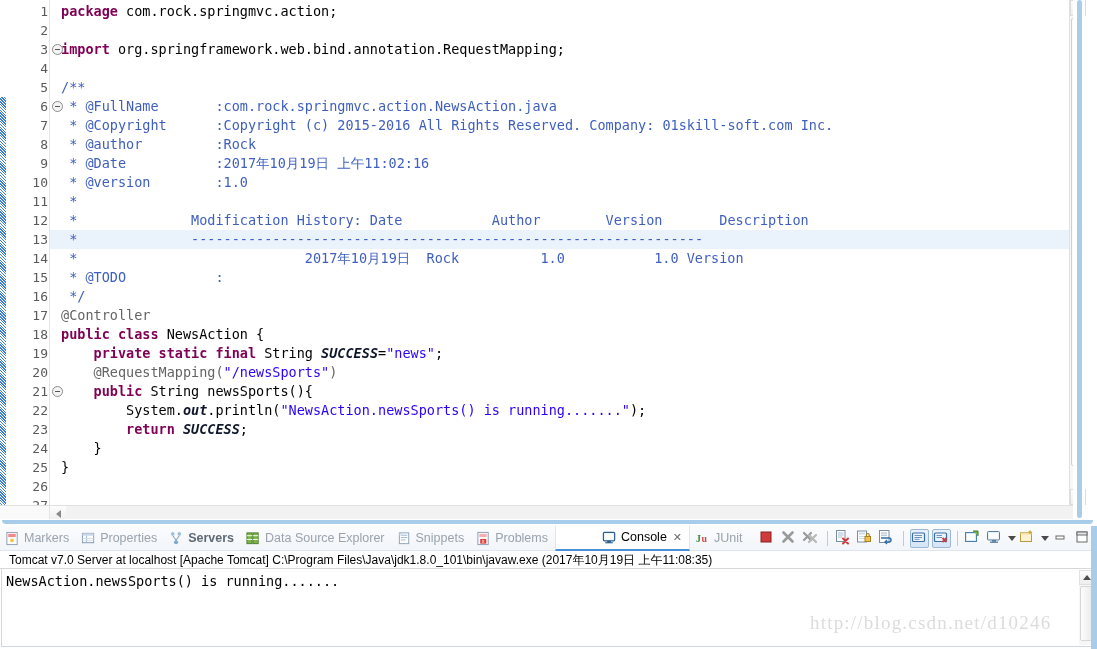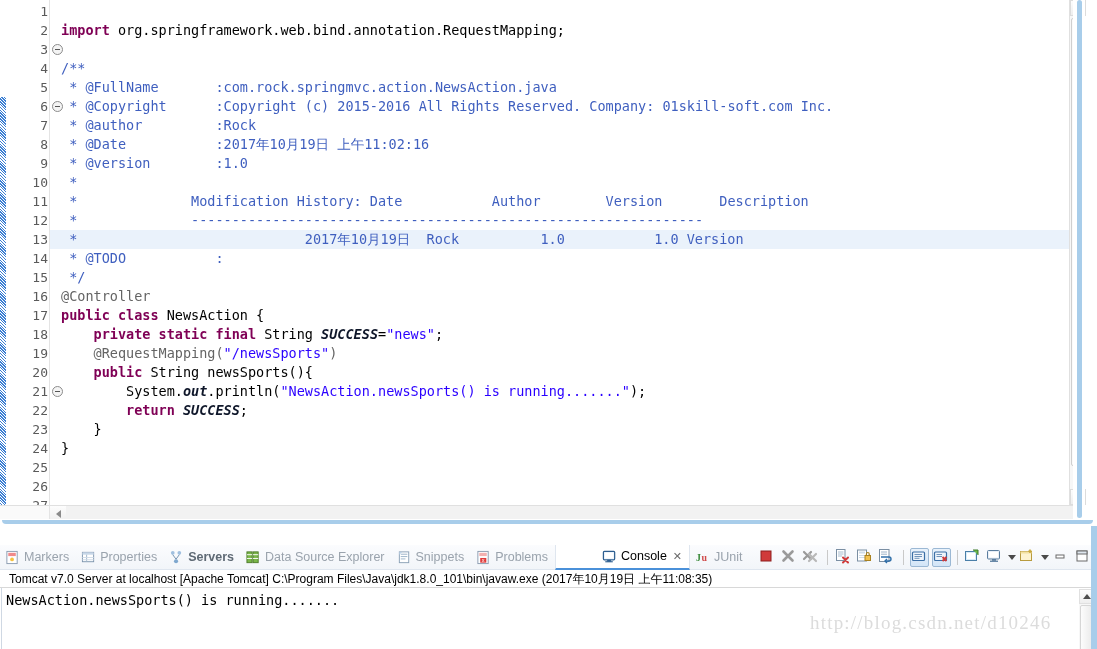--- a/index.html
+++ b/index.html
@@ -136,21 +136,20 @@
   
   .bottom {
     position: absolute; left: 0; top: 526px; width: 1097px; height: 123px;
     background: #ffffff;
   }
   .tabbar {
     position: relative; height: 25px;
     background: linear-gradient(#fbfcfe,#f2f5f9);
     display: flex; align-items: center;
     border-bottom: 1px solid #dfe6ef;
-    margin-top: 19px;
   }
   .tab {
     display: flex; align-items: center; gap: 4px;
     height: 25px; padding: 0 7px 0 5px;
     font-size: 12.5px; color: #9aa3ad; white-space: nowrap;
   }
   .tab .lbl { line-height: 25px; }
   .tab.bold .lbl { font-weight: bold; color: #5f6a75; }
   .tab.active {
     background: #ffffff; color: #000;
@@ -246,20 +245,21 @@
         <div class="ln">20</div>
         <div class="ln">21<span class="fold"></span></div>
         <div class="ln">22</div>
         <div class="ln">23</div>
         <div class="ln">24</div>
         <div class="ln">25</div>
         <div class="ln">26</div>
         <div class="ln">27</div>
       </div>
     <div class="code" id="codeArea">
+        <div class="line"><span class="kw">package</span><span class="plain"> com.rock.springmvc.action;</span></div>
         <div class="line">&nbsp;</div>
         <div class="line"><span class="kw">import</span><span class="plain"> org.springframework.web.bind.annotation.RequestMapping;</span></div>
         <div class="line">&nbsp;</div>
         <div class="line"><span class="cmt">/**</span></div>
         <div class="line"><span class="cmt"> * </span><span class="cmt-tag">@FullName</span><span class="cmt">       :com.rock.springmvc.action.NewsAction.java</span></div>
         <div class="line"><span class="cmt"> * </span><span class="cmt-tag">@Copyright</span><span class="cmt">      :Copyright (c) 2015-2016 All Rights Reserved. Company: 01skill-soft.com Inc.</span></div>
         <div class="line"><span class="cmt"> * </span><span class="cmt-tag">@author</span><span class="cmt">         :Rock</span></div>
         <div class="line"><span class="cmt"> * </span><span class="cmt-tag">@Date</span><span class="cmt">           :2017年10月19日 上午11:02:16</span></div>
         <div class="line"><span class="cmt"> * </span><span class="cmt-tag">@version</span><span class="cmt">        :1.0</span></div>
         <div class="line"><span class="cmt"> *</span></div>

